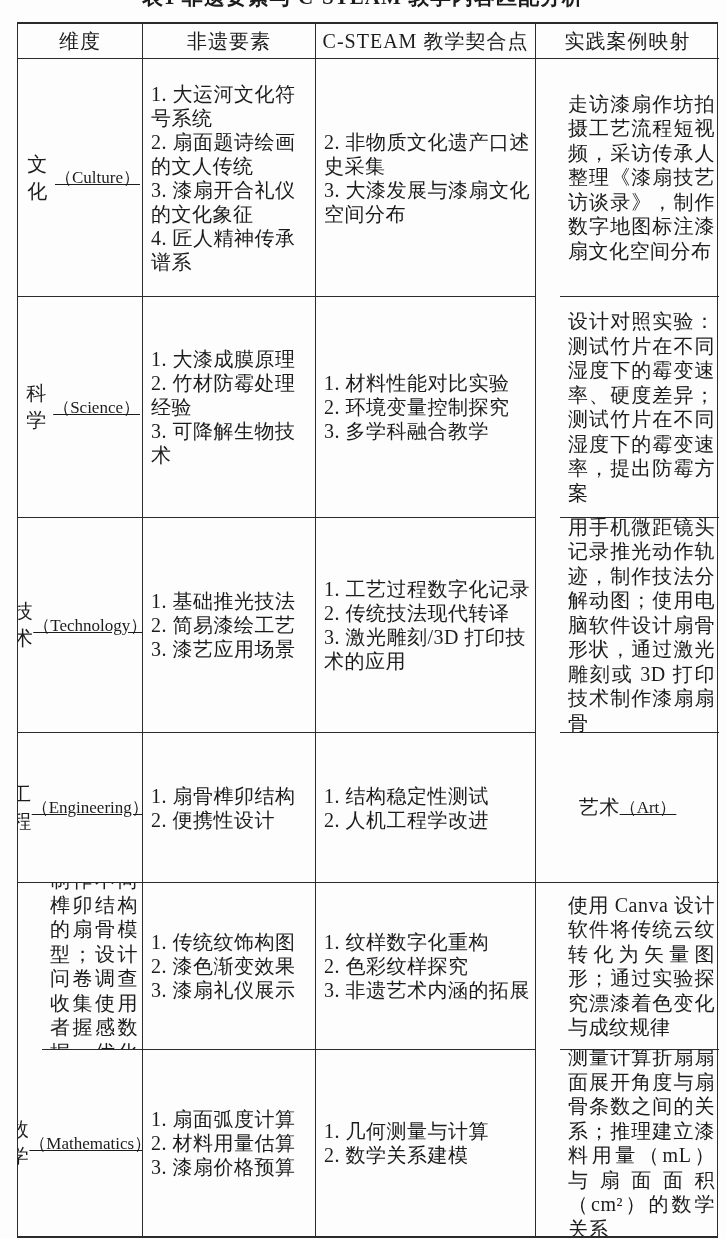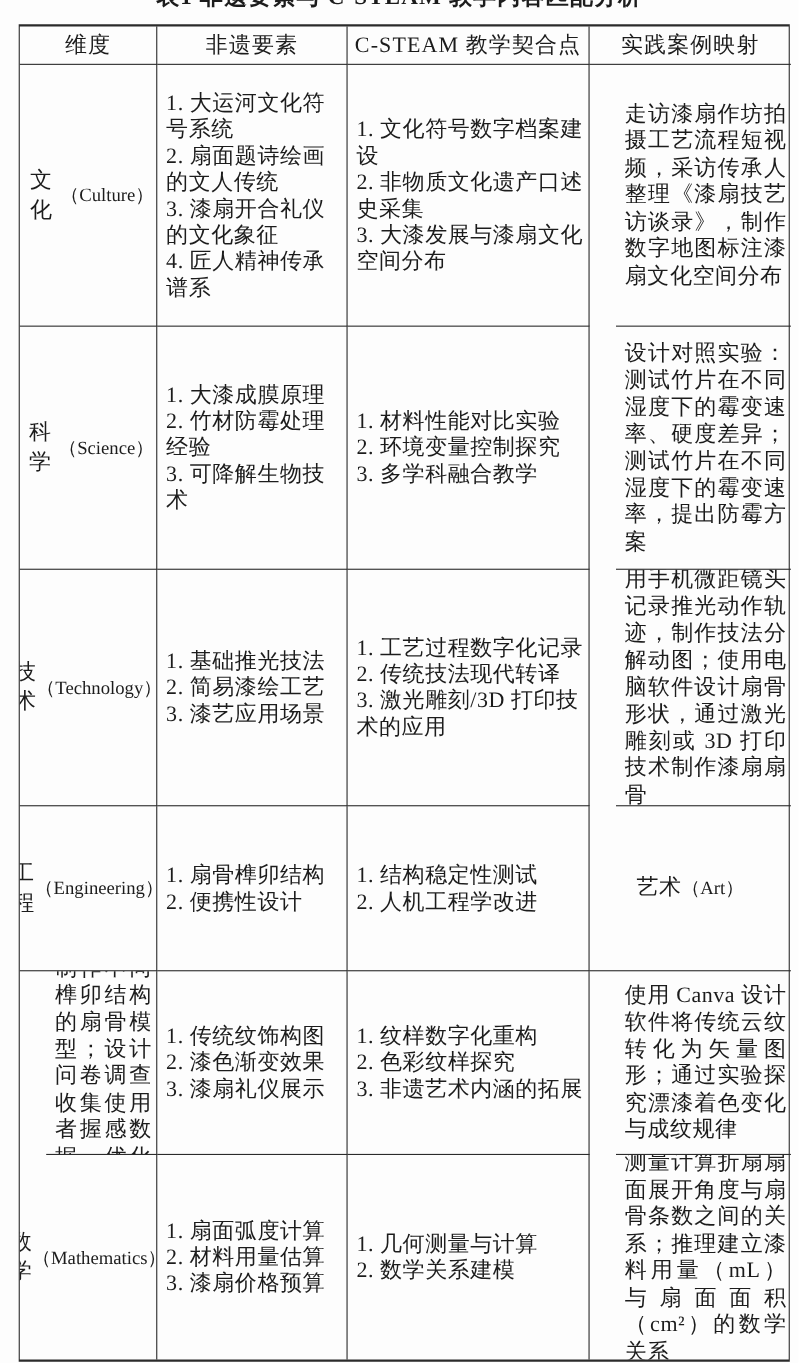--- a/index.html
+++ b/index.html
@@ -44,21 +44,21 @@
   .cell:nth-child(4n){border-right:none;}
   .cell:nth-last-child(-n+4){border-bottom:none;}
   .head{
     justify-content:center;text-align:center;
     font-size:20px;letter-spacing:1px;padding:2px 2px;
   }
   .dim{
     flex-direction:row;justify-content:center;
     text-align:center;line-height:27px;padding:2px;
   }
-  .dim-en{font-size:17px;letter-spacing:0;line-height:25px;}
+  .dim-en{font-size:17px;letter-spacing:0;line-height:25px;text-decoration:underline;}
   .listcell{padding:6px 4px 6px 8px;}
   .listcell .inner{width:100%;}
   .practice{
     padding:6px 4px 6px 8px;text-align:justify;
     line-height:24.5px;
     margin-left:24px;
   }
   .practice .inner{width:100%;}
 </style>
 </head>
@@ -83,21 +83,20 @@
       <div class="cell listcell">
         <div class="inner">
           <div class="li">1. 大运河文化符号系统</div>
           <div class="li">2. 扇面题诗绘画的文人传统</div>
           <div class="li">3. 漆扇开合礼仪的文化象征</div>
           <div class="li">4. 匠人精神传承谱系</div>
         </div>
       </div>
       <div class="cell listcell">
         <div class="inner">
-          <div class="li">1. 文化符号数字档案建设</div>
           <div class="li">2. 非物质文化遗产口述史采集</div>
           <div class="li">3. 大漆发展与漆扇文化空间分布</div>
         </div>
       </div>
       <div class="cell practice">
         <div class="inner">走访漆扇作坊拍摄工艺流程短视频，采访传承人整理《漆扇技艺访谈录》，制作数字地图标注漆扇文化空间分布</div>
       </div>
       <div class="cell dim">
         <div class="dim-zh">科学</div>
         <div class="dim-en">（Science）</div>

